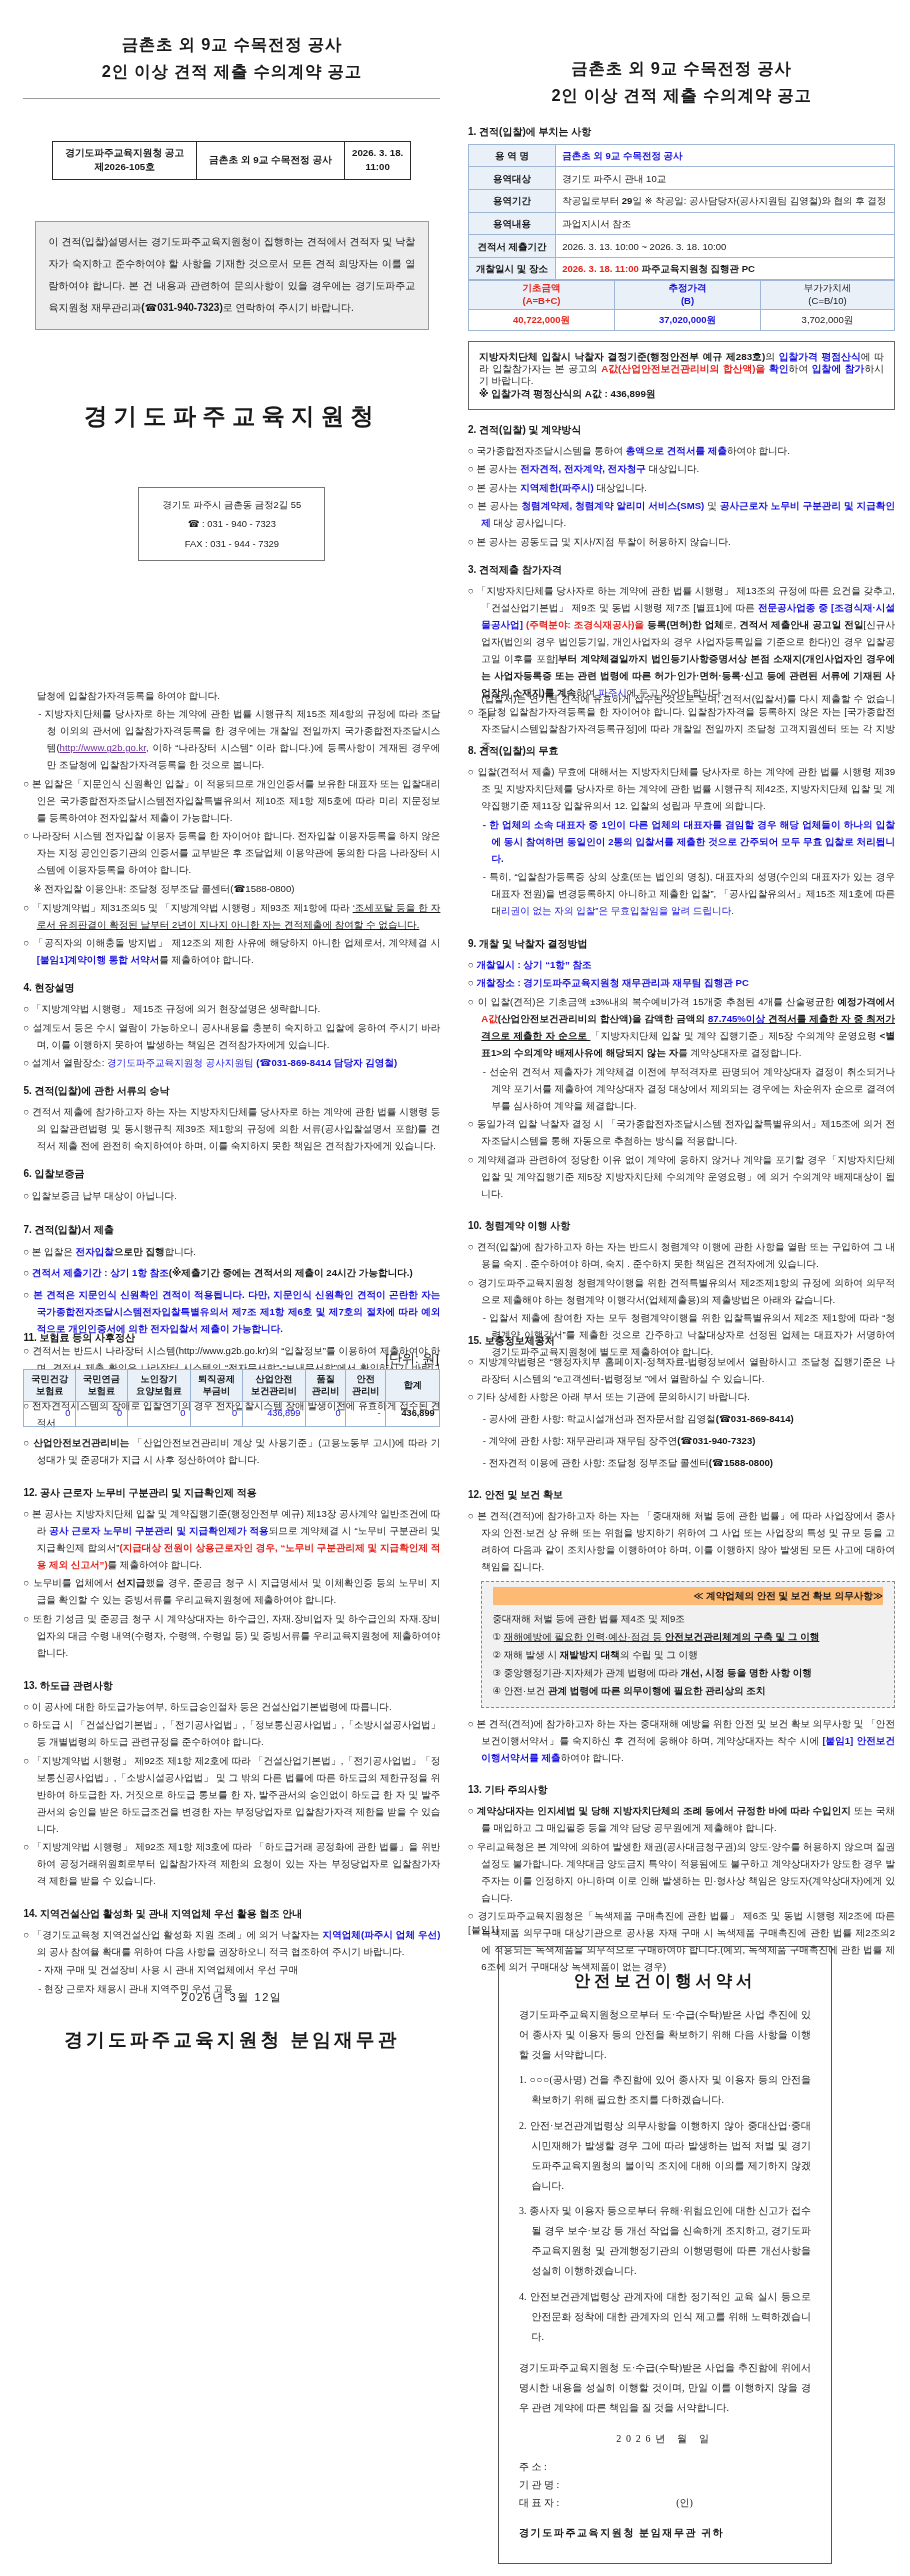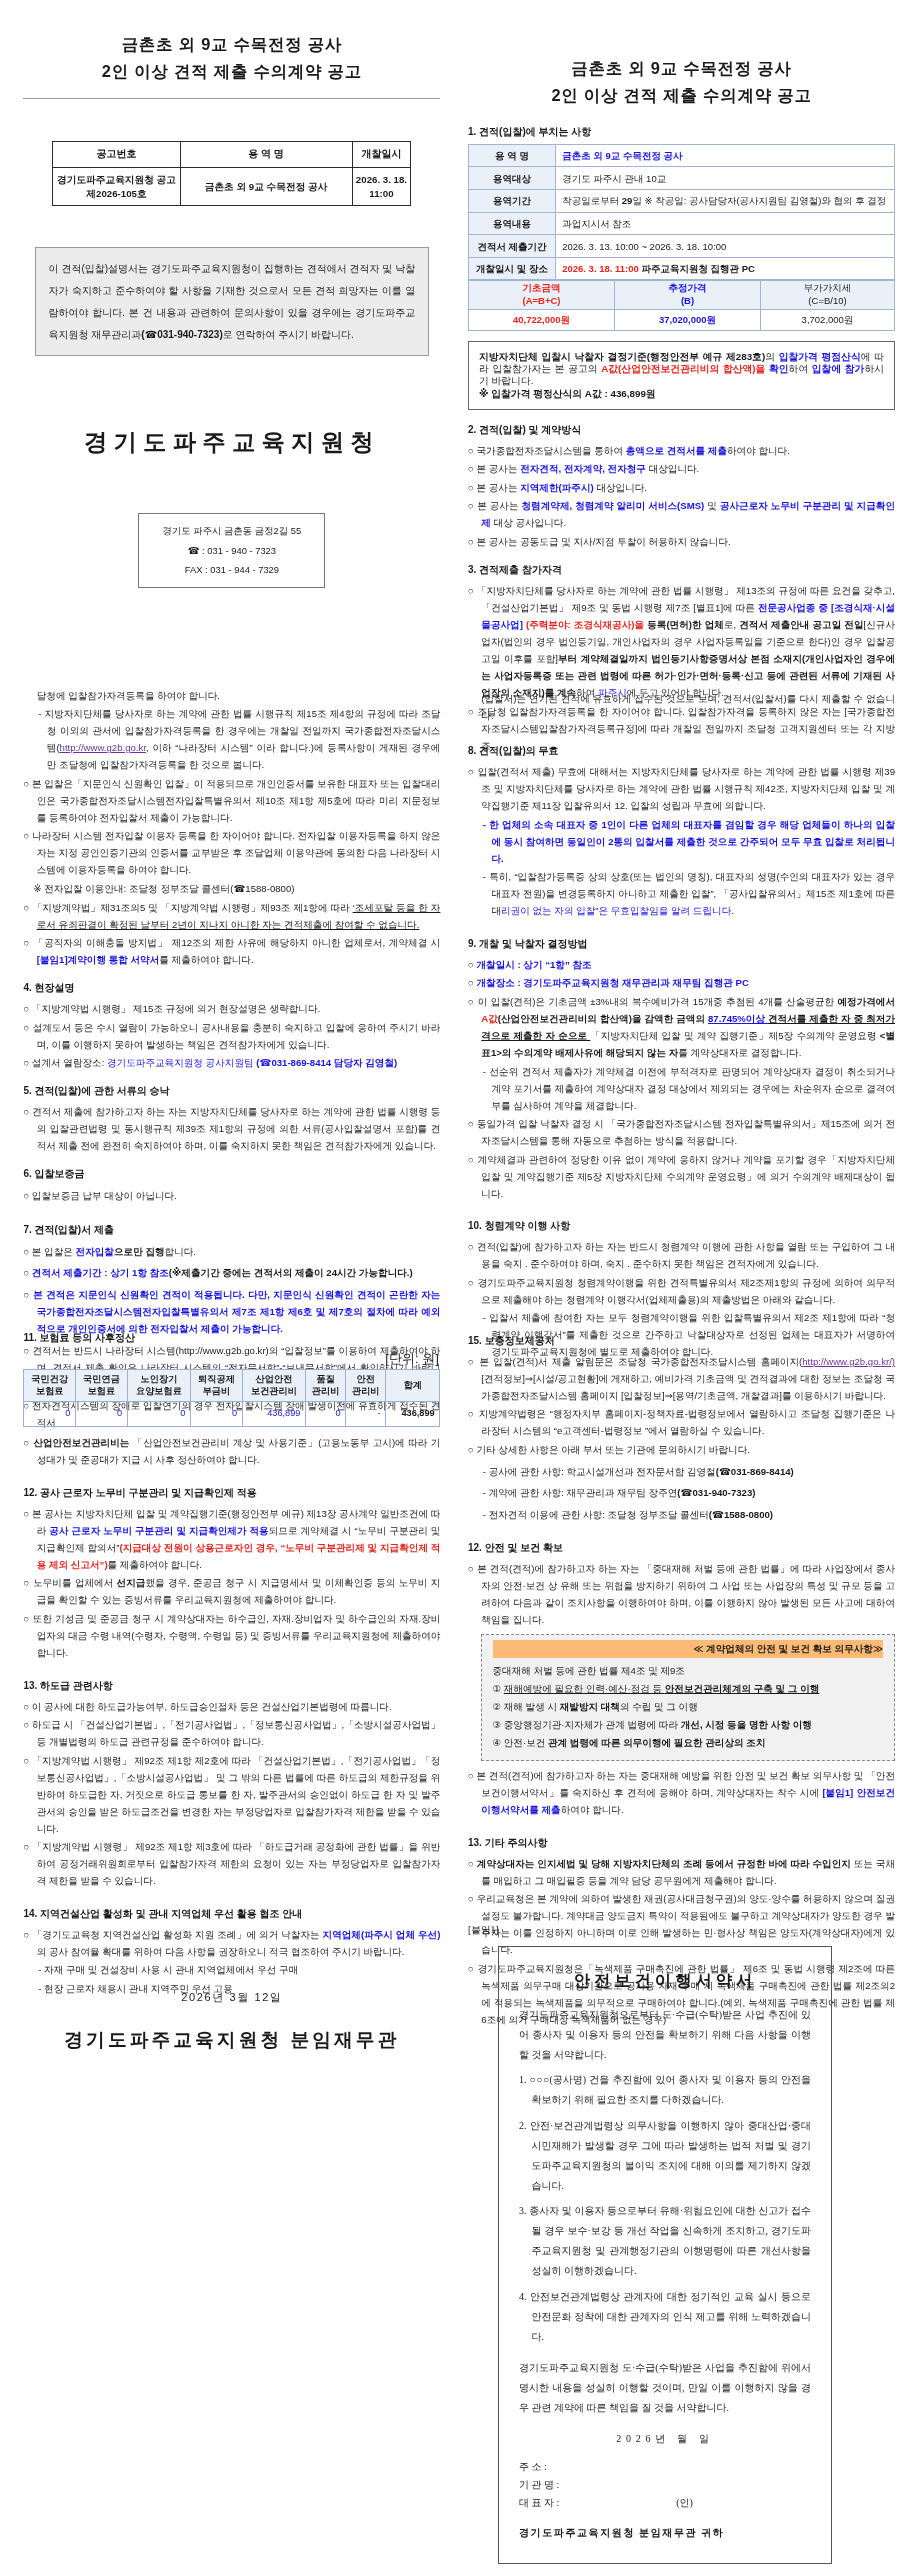--- a/index.html
+++ b/index.html
@@ -68,25 +68,20 @@
 
 <div id="page">
 
   <div class="col-block" style="left:23.4px;top:31px;width:417px;">
     <div class="doc-title title-rule">
       <div>금촌초 외 9교 수목전정 공사</div>
       <div>2인 이상 견적 제출 수의계약 공고</div>
     </div>
     <table class="t1" style="margin-top:42px;">
       <tbody>
-          <tr>
-        <th>공고번호</th>
-        <th style="width:48%;">용    역    명</th>
-        <th>개찰일시</th>
-      </tr>
       <tr>
         <td>
           <div>경기도파주교육지원청 공고</div>
           <div>제2026-105호</div>
         </td>
         <td>금촌초 외 9교 수목전정 공사</td>
         <td>
           <div>2026. 3. 18.</div>
           <div>11:00</div>
         </td>
@@ -268,21 +263,20 @@
     <div class="d1"><span>- 현장 근로자 채용시 관내 지역주민 우선 고용</span></div>
   </div>
 
   <div class="col-block closing" style="left:23.4px;top:1990px;width:417px;">
     <div class="date">2026년  3월  12일</div>
     <div class="signer">경기도파주교육지원청  분임재무관</div>
   </div>
 
   <div class="col-block body-txt" style="left:468px;top:1332px;width:427px;">
     <div class="hd">15. 보충정보제공처</div>
-    <div class="it"><span>○ 본 입찰(견적)서 제출 알림문은 조달청 국가종합전자조달시스템 홈페이지(</span><span class="lk">http://www.g2b.go.kr/)</span><span> [견적정보]⇒[시설/공고현황]에 게재하고, 예비가격 기초금액 및 견적결과에 대한 정보는 조달청 국가종합전자조달시스템 홈페이지 [입찰정보]⇒[용역/기초금액, 개찰결과]를 이용하시기 바랍니다.</span></div>
     <div class="it"><span>○ 지방계약법령은 “행정자치부 홈페이지-정책자료-법령정보에서 열람하시고 조달청 집행기준은 나라장터 시스템의 “e고객센터-법령정보 ”에서 열람하실 수 있습니다.</span></div>
     <div class="it"><span>○ 기타 상세한 사항은 아래 부서 또는 기관에 문의하시기 바랍니다.</span></div>
     <div class="d1" style="margin:4.7px 0;"><span>- 공사에 관한 사항: 학교시설개선과 전자문서함 김영철</span><span class="b">(☎031-869-8414)</span></div>
     <div class="d1" style="margin:4.7px 0;"><span>- 계약에 관한 사항: 재무관리과 재무팀 장주연</span><span class="b">(☎031-940-7323)</span></div>
     <div class="d1" style="margin:4.7px 0;"><span>- 전자견적 이용에 관한 사항: 조달청 정부조달 콜센터</span><span class="b">(☎1588-0800)</span></div>
     <div class="hd" style="margin-top:15.6px;">12. 안전 및 보건 확보</div>
     <div class="it"><span>○ 본 견적(견적)에 참가하고자 하는 자는 「중대재해 처벌 등에 관한 법률」에 따라 사업장에서 종사자의 안전·보건 상 유해 또는 위험을 방지하기 위하여 그 사업 또는 사업장의 특성 및 규모 등을 고려하여 다음과 같이 조치사항을 이행하여야 하며, 이를 이행하지 않아 발생된 모든 사고에 대하여 책임을 집니다.</span></div>
     <div class="dashed-box">
       <div class="bx-title">≪ 계약업체의 안전 및 보건 확보 의무사항≫</div>
       <div><span>중대재해 처벌 등에 관한 법률 제4조 및 제9조</span></div>

